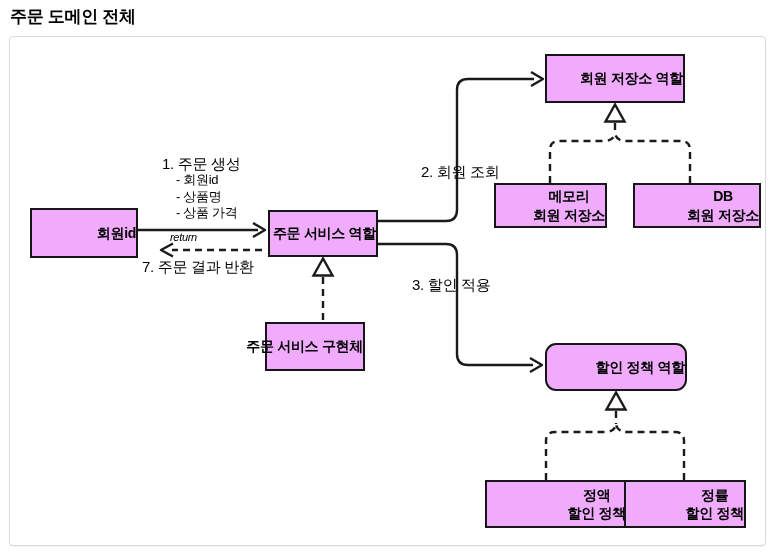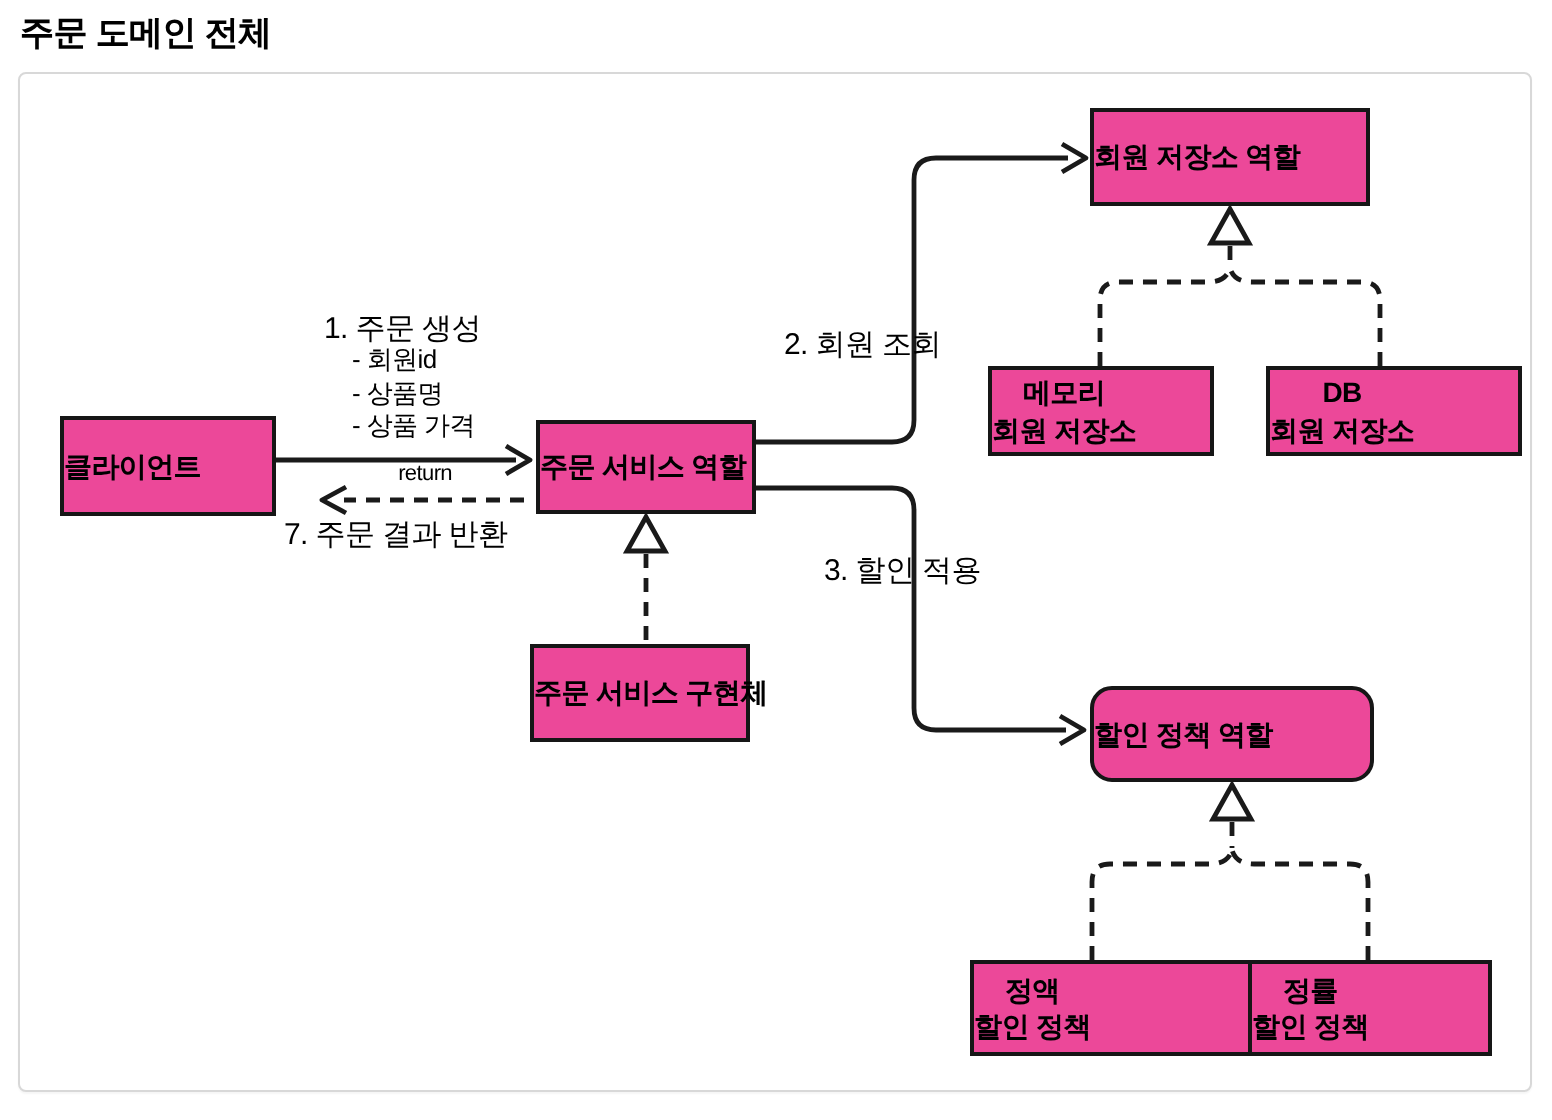--- a/index.html
+++ b/index.html
@@ -12,29 +12,29 @@
     position:absolute;left:10px;top:5px;margin:0;
     font-size:17px;font-weight:bold;letter-spacing:-0.3px;
   }
   .frame{
     position:absolute;left:9px;top:36px;width:755px;height:508px;
     border:1px solid #d8d8d8;border-radius:4px;background:#fff;
     box-shadow:0 1px 1px rgba(0,0,0,0.04);
   }
   svg.connectors{position:absolute;left:0;top:0;width:776px;height:560px;}
   .node{
-    position:absolute;background:#ec4899;border:2px solid #161616;
-    display:flex;align-items:center;justify-content:flex-start;text-align:center;
+    position:absolute;background:#f0abfc;border:2px solid #161616;
+    display:flex;align-items:center;justify-content:flex-end;text-align:center;
     font-size:14px;font-weight:bold;line-height:1.3;letter-spacing:-0.3px;
     box-sizing:border-box;white-space:nowrap;
   }
   .lbl{position:absolute;font-weight:normal;letter-spacing:-0.3px;}
   .lbl-step{font-size:15px;}
   .lbl-items{font-size:13px;line-height:16.5px;}
-  .lbl-return{font-size:11px;font-weight:normal;text-align:right;}
+  .lbl-return{font-size:11px;font-weight:normal;text-align:left;font-style:italic;}
 </style>
 </head>
 <body>
 
 <h1 class="title">주문 도메인 전체</h1>
 
 <div class="frame"></div>
 
 <svg class="connectors" viewBox="0 0 776 560">
   <g stroke="#1a1a1a" stroke-width="2.4" fill="none" stroke-linecap="butt" stroke-linejoin="round">
@@ -61,28 +61,28 @@
     <path stroke-dasharray="7 5" d="M684,480 V441 Q684,432 675,432 H627 Q618,432 616,425"></path>
   </g>
   <g stroke="#1a1a1a" stroke-width="2.4" fill="#ffffff" stroke-linejoin="miter">
     <polygon points="323,258.5 313.5,275.5 332.5,275.5"></polygon>
     <polygon points="615,104.5 605.5,121.5 624.5,121.5"></polygon>
     <polygon points="616,392.5 606.5,409.5 625.5,409.5"></polygon>
   </g>
 </svg>
 
 <div class="node" style="left:30px;top:208px;width:108px;height:50px;">
-  <span>클라이언트</span>
+  <span>회원id</span>
 </div>
 
 <div class="node" style="left:268px;top:210px;width:110px;height:47px;">
   <span>주문 서비스 역할</span>
 </div>
 
-<div class="node" style="left:265px;top:322px;width:110px;height:49px;">
+<div class="node" style="left:265px;top:322px;width:100px;height:49px;">
   <span>주문 서비스 구현체</span>
 </div>
 
 <div class="node" style="left:545px;top:54px;width:140px;height:49px;">
   <span>회원 저장소 역할</span>
 </div>
 
 <div class="node" style="left:494px;top:183px;width:113px;height:45px;">
   <span><span>메모리</span><br><span>회원 저장소</span></span>
 </div>
@@ -108,15 +108,15 @@
 <div class="lbl lbl-items" style="left:176px;top:172px;">
   <div>- 회원id</div>
   <div>- 상품명</div>
   <div>- 상품 가격</div>
 </div>
 
 <div class="lbl lbl-return" style="left:170px;top:231px;width:56px;">return</div>
 
 <div class="lbl lbl-step" style="left:142px;top:258px;">7. 주문 결과 반환</div>
 
-<div class="lbl lbl-step" style="left:392px;top:163px;">2. 회원 조회</div>
+<div class="lbl lbl-step" style="left:421px;top:163px;">2. 회원 조회</div>
 
 <div class="lbl lbl-step" style="left:412px;top:276px;">3. 할인 적용</div>
 
 </body></html>

